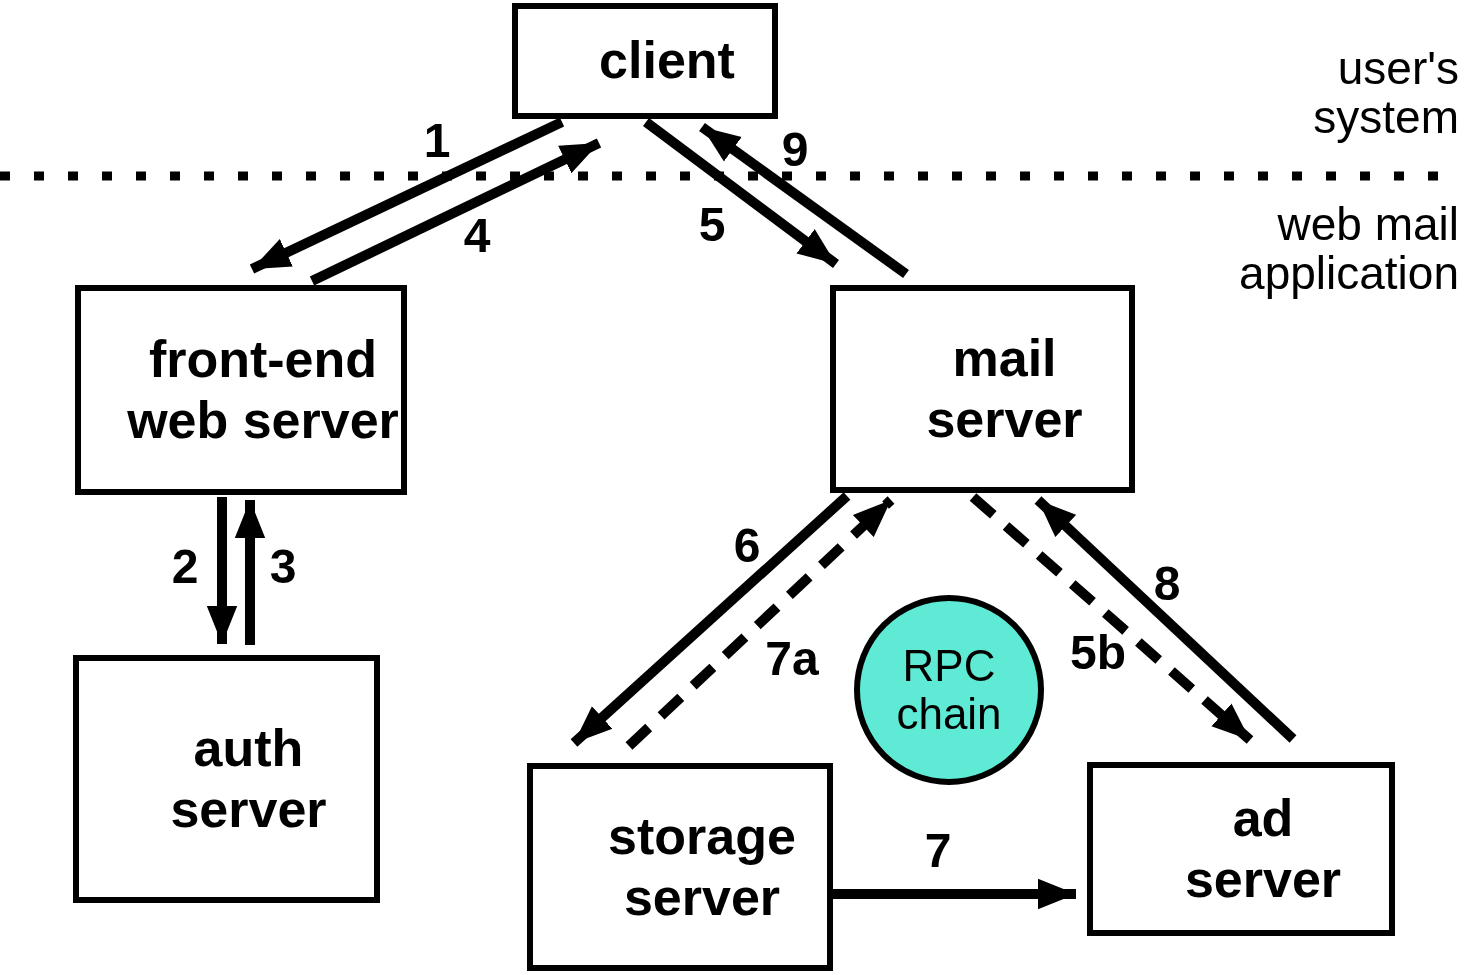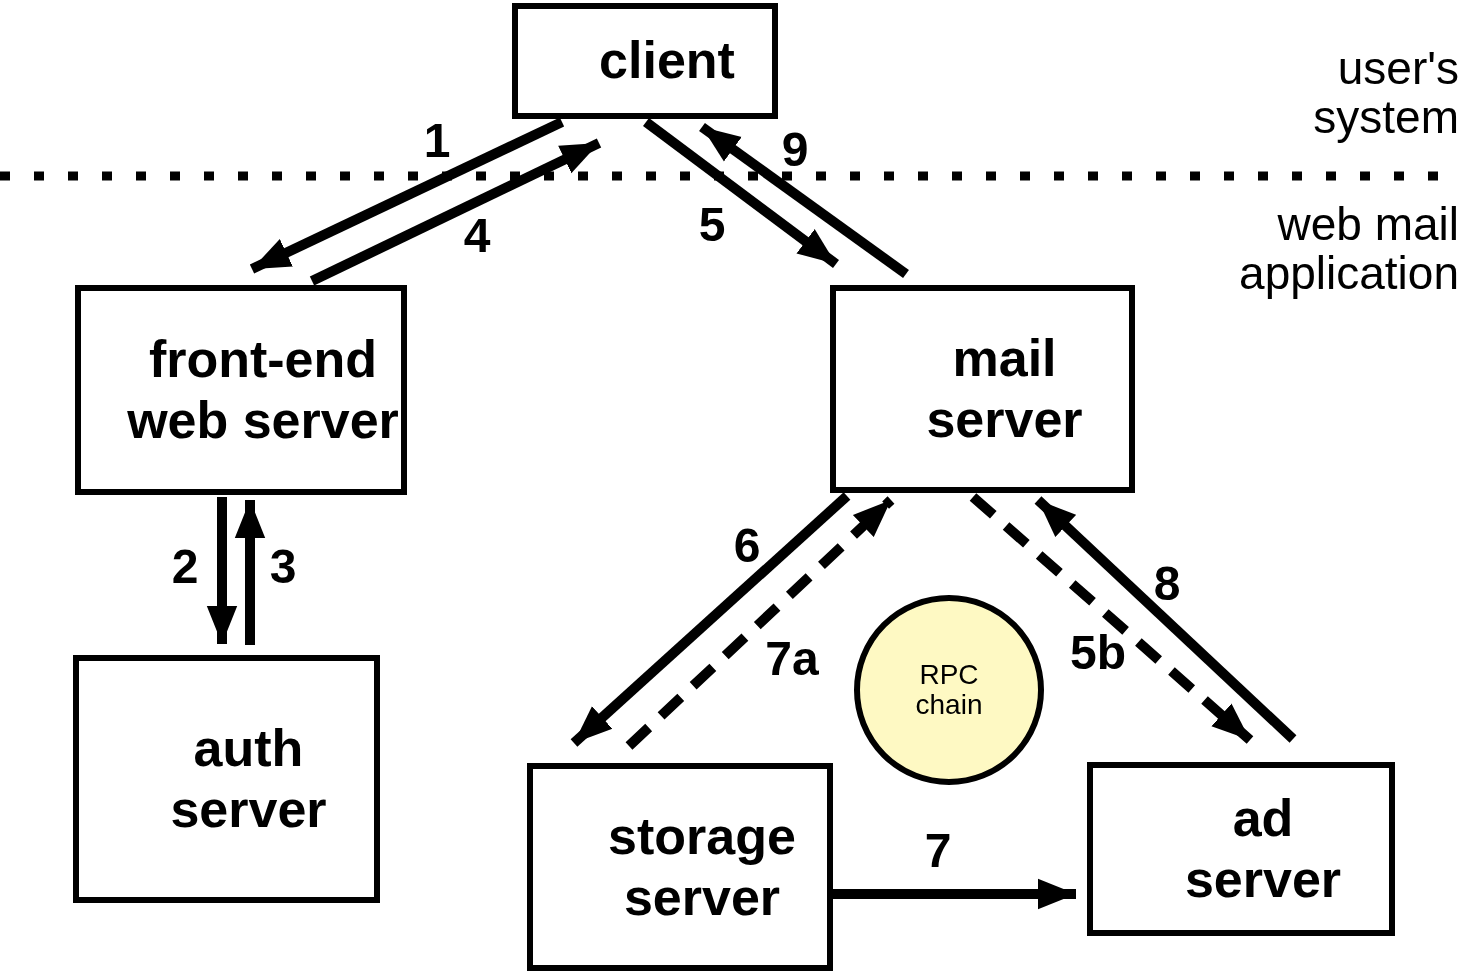--- a/index.html
+++ b/index.html
@@ -29,24 +29,24 @@
   .node-frontend{left:75px;top:285px;width:332px;height:210px;}
   .node-mail{left:790px;top:285px;width:305px;height:208px;margin-left:40px;}
   .node-auth{left:73px;top:655px;width:307px;height:248px;}
   .node-storage{left:492px;top:763px;width:306px;height:208px;margin-left:35px;}
   .node-ad{left:1087px;top:762px;width:308px;height:174px;}
   .rpc-circle{
     position:absolute;
     left:854px;top:595px;width:190px;height:190px;
     box-sizing:border-box;
     border:6px solid #000;border-radius:50%;
-    background:#fef9c3;
+    background:#5eead4;
     display:flex;align-items:center;justify-content:center;
     text-align:center;
-    font-size:28px;font-weight:normal;
+    font-size:44px;font-weight:normal;
     line-height:1.08;
     white-space:pre-line;
   }
   .zone-label{
     position:absolute;
     right:8px;
     text-align:right;
     font-size:46px;font-weight:normal;
     line-height:1.06;
     white-space:pre-line;

